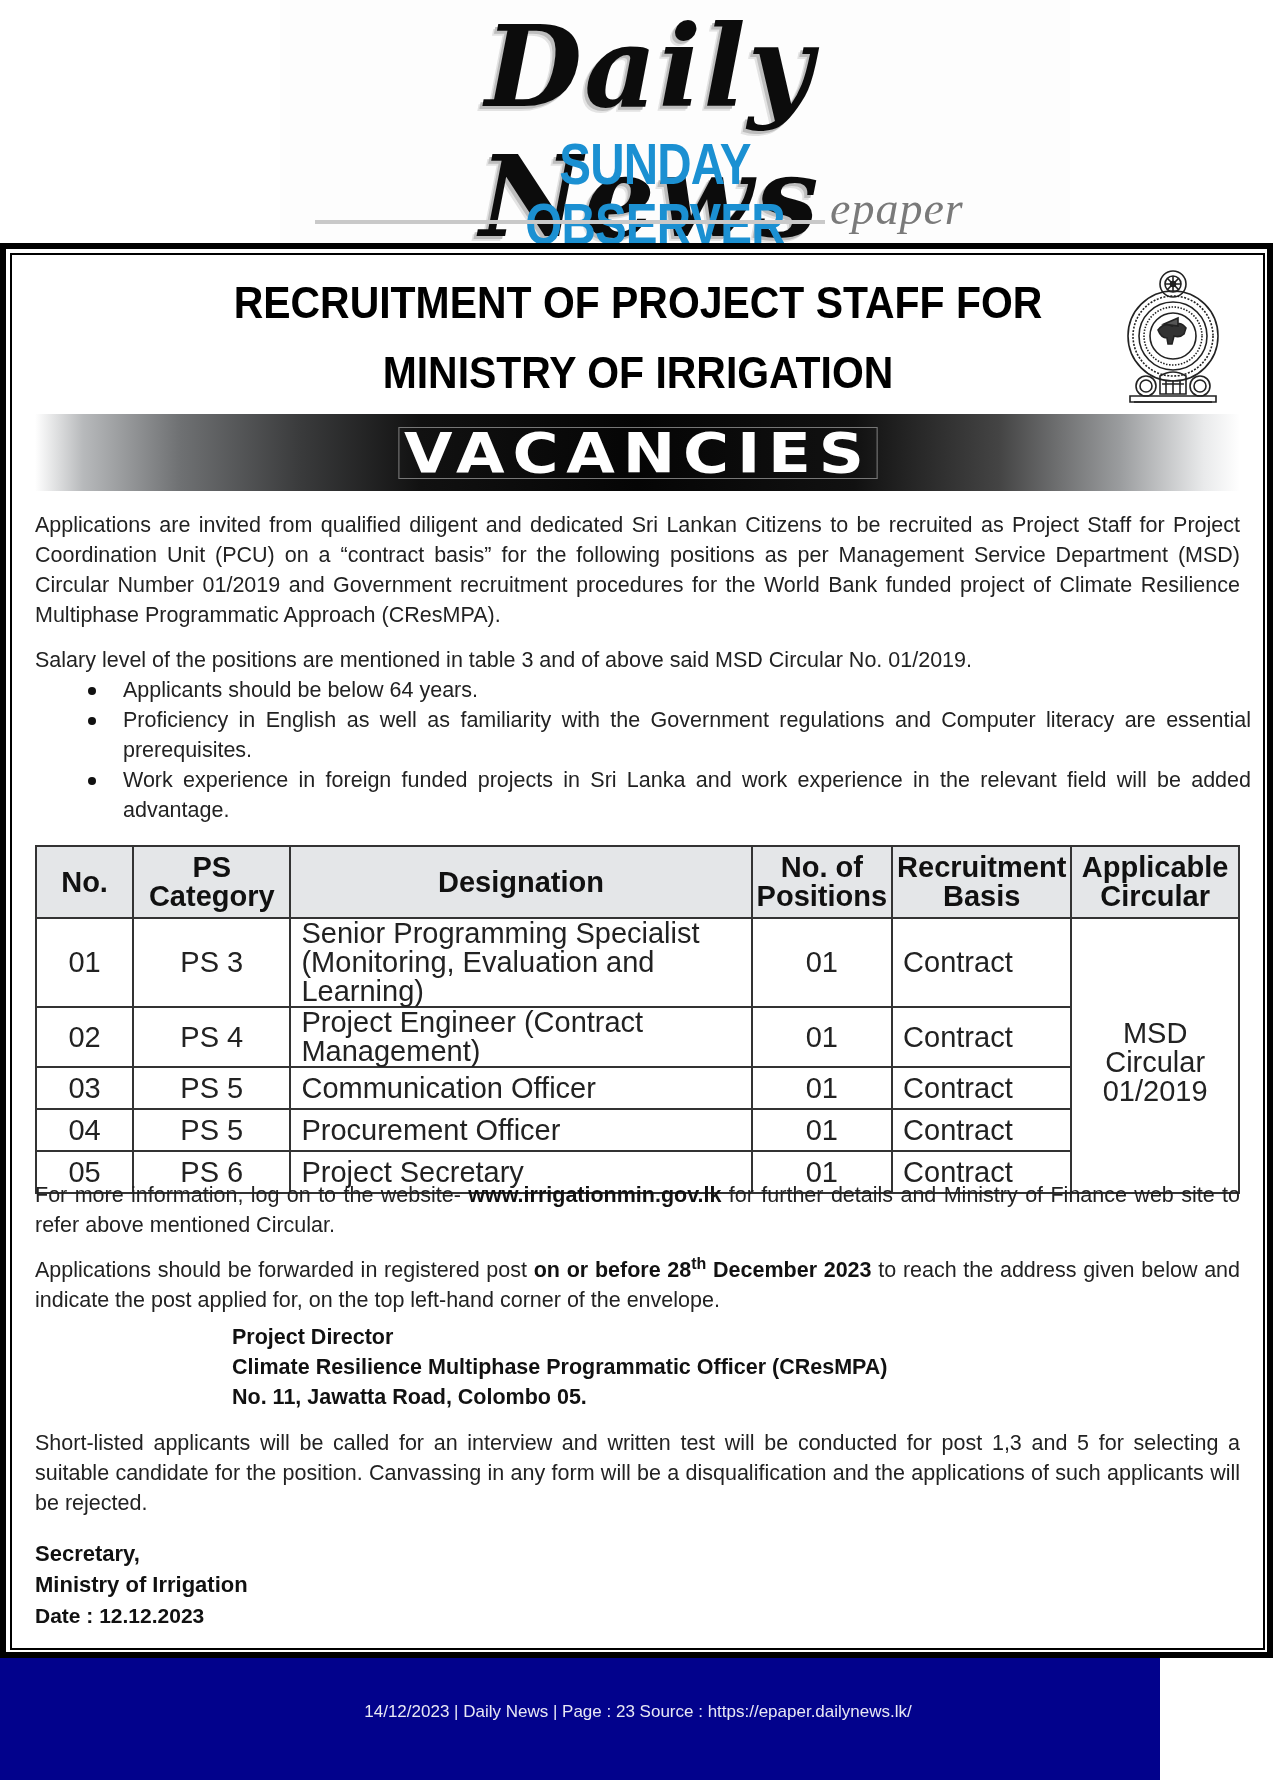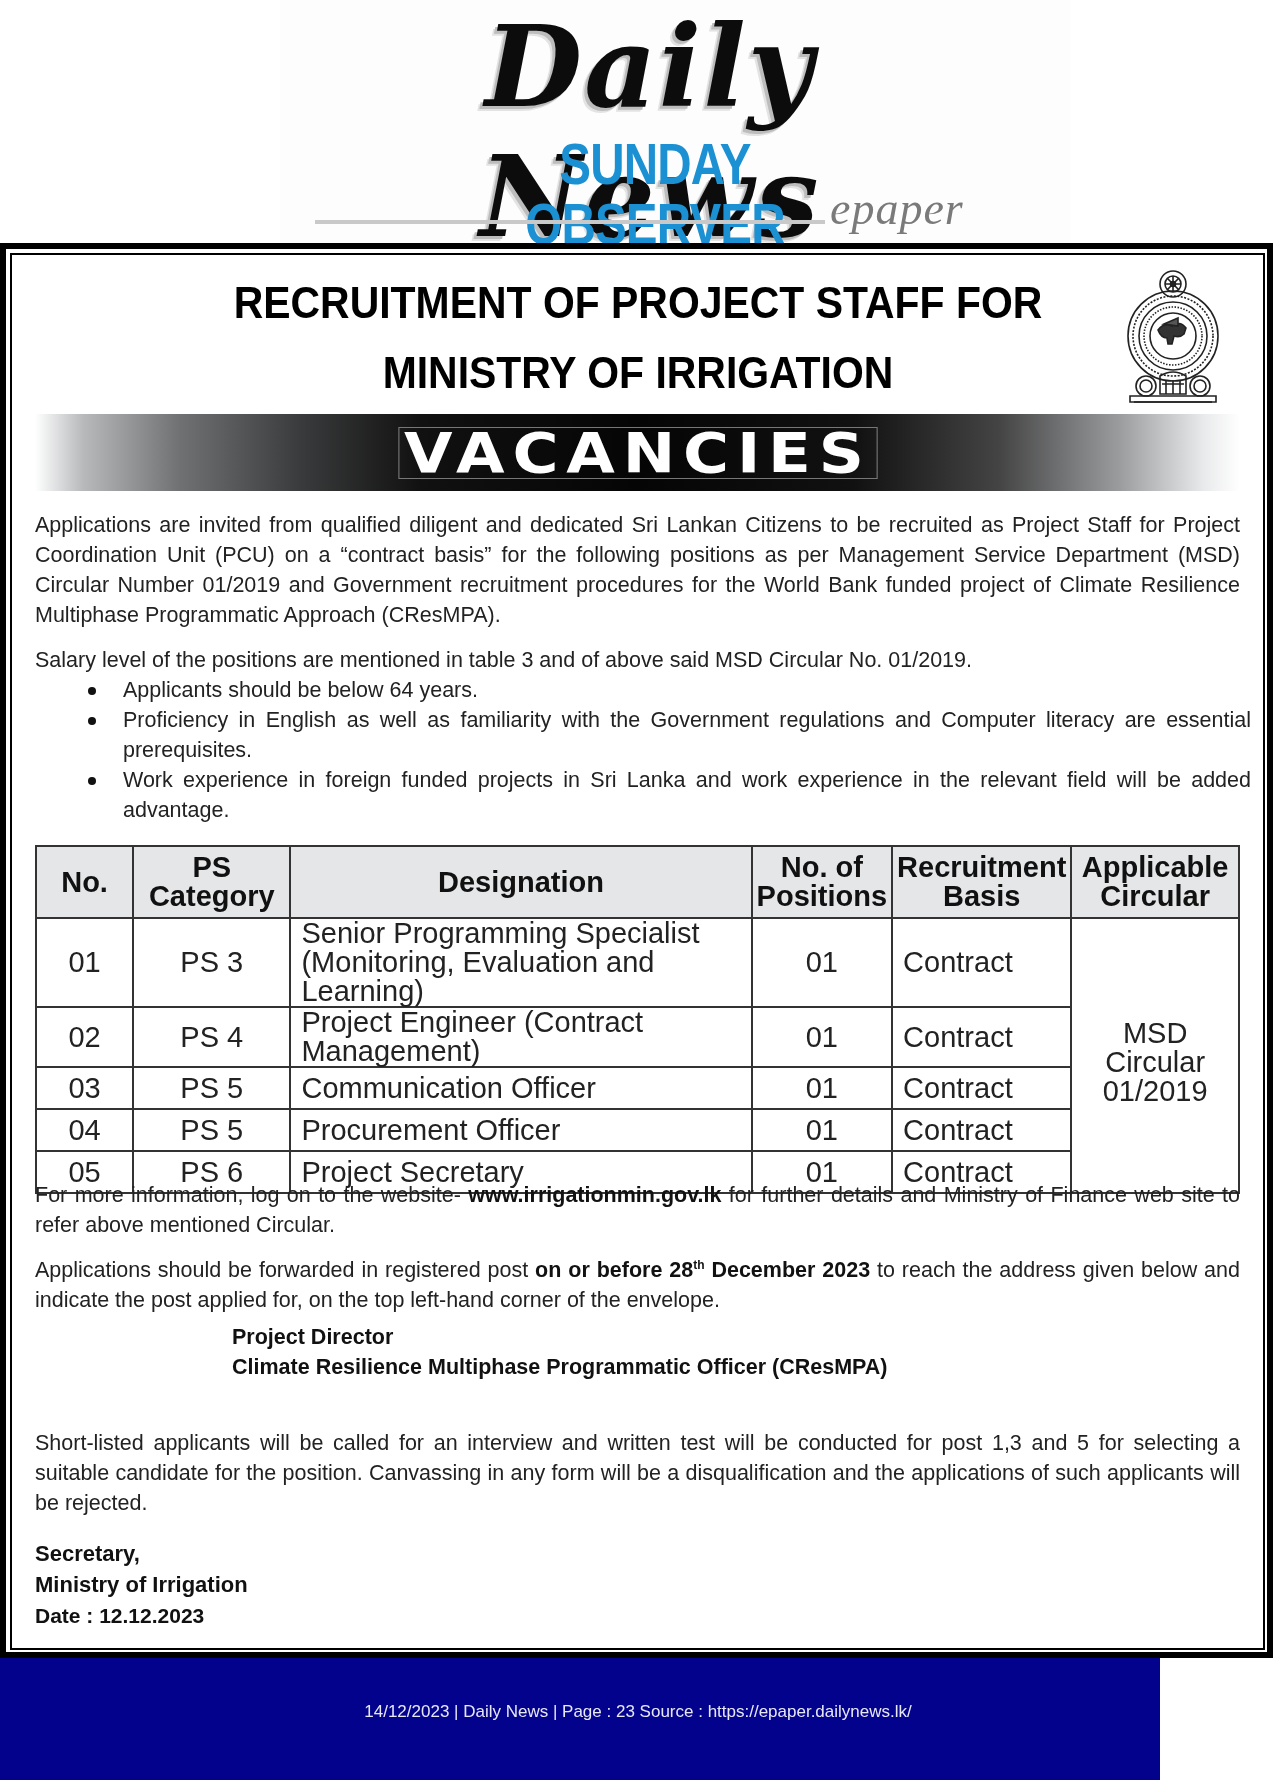--- a/index.html
+++ b/index.html
@@ -74,21 +74,21 @@
   .address { position: absolute; left: 232px; top: 1322px; font-weight: bold; font-size: 21.5px; line-height: 30px; color: #111; }
   .p-short { top: 1428px; }
   .signature { position: absolute; left: 35px; top: 1538px; font-weight: bold; font-size: 22px; line-height: 31px; color: #111; }
   .signature .date { font-size: 21px; }
 
   
   .footer { position: absolute; left: 0; top: 1658px; width: 1160px; height: 122px; background: #02028c; }
   .footer-text { position: absolute; left: 0; top: 42px; width: 1276px; text-align: center; color: #e8e8f4; font-size: 17px; line-height: 23px; }
   .footer-text div { display: inline-block; text-align: left; }
   b.inl { font-weight: bold; color: #111; }
-  sup { font-size: 12px; line-height: 0; margin-top: 16px; }
+  sup { font-size: 16px; line-height: 0; margin-top: 16px; }
 </style>
 </head>
 <body>
 
 <div class="masthead">
   <div class="masthead-bg"></div>
   <div class="daily-news">Daily News</div>
   <div class="sunday-observer">SUNDAY OBSERVER</div>
   <div class="epaper-line"></div>
   <div class="epaper">epaper</div>
@@ -212,20 +212,21 @@
   </tbody>
 </table>
 
 <p class="body-text p-info"><span>For more information, log on to the website- </span><b class="inl">www.irrigationmin.gov.lk</b><span> for further details and Ministry of Finance web site to refer above mentioned Circular.</span></p>
 
 <p class="body-text p-apply"><span>Applications should be forwarded in registered post </span><b class="inl"><span>on or before 28</span><sup>th</sup><span> December 2023</span></b><span> to reach the address given below and indicate the post applied for, on the top left-hand corner of the envelope.</span></p>
 
 <div class="address">
   <div>Project Director</div>
   <div>Climate Resilience Multiphase Programmatic Officer (CResMPA)</div>
+  <div>No. 11, Jawatta Road, Colombo 05.</div>
 </div>
 
 <p class="body-text p-short">Short-listed applicants will be called for an interview and written test will be conducted for post 1,3 and 5 for selecting a suitable candidate for the position. Canvassing in any form will be a disqualification and the applications of such applicants will be rejected.</p>
 
 <div class="signature">
   <div>Secretary,</div>
   <div>Ministry of Irrigation</div>
   <div class="date">Date : 12.12.2023</div>
 </div>
 

